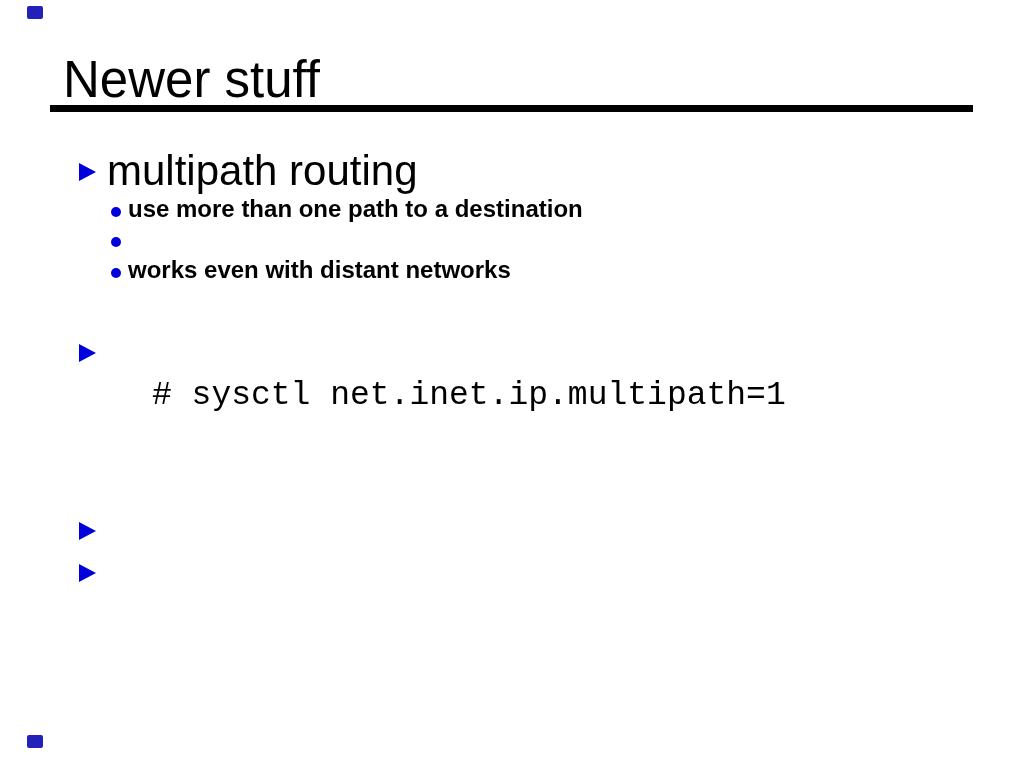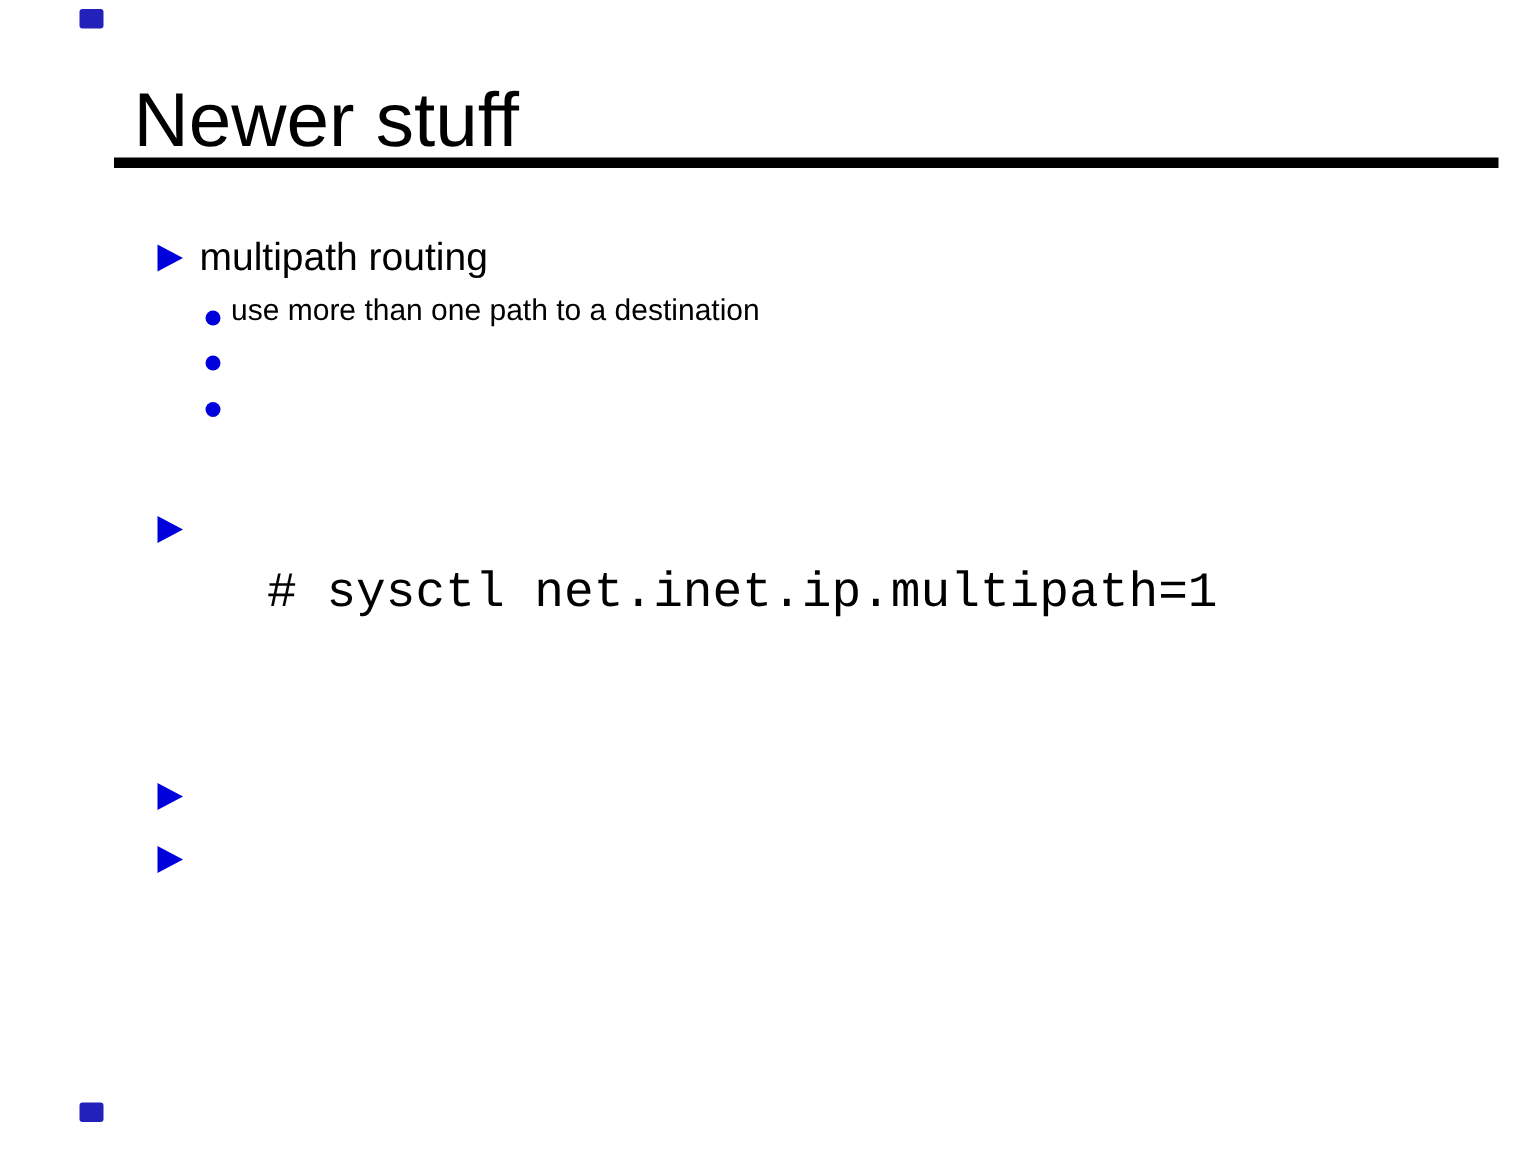--- a/index.html
+++ b/index.html
@@ -5,21 +5,21 @@
   html, body { margin: 0; padding: 0; }
   .slide {
     position: relative;
     width: 1024px;
     height: 768px;
     background: var(--bg, #ffffff);
     font-family: "Liberation Sans", sans-serif;
     color: var(--text, #000000);
     overflow: hidden;
   }
-  .abs { position: absolute; white-space: nowrap; margin-left: 26px; }
+  .abs { position: absolute; white-space: nowrap; }
 
   
   .title {
     left: 63px; top: 54px;
     font-size: 51px; line-height: 1;
     letter-spacing: 0px;
   }
   .title-rule {
     left: 50px; top: 105px;
     width: 923px; height: 7px;
@@ -41,36 +41,36 @@
     border-left: 17px solid var(--bullet-blue, #0000dd);
     border-top: 9px solid transparent;
     border-bottom: 9px solid transparent;
   }
   .tri1 { left: 79px; top: 163px; }
   .tri2 { left: 79px; top: 344px; }
   .tri3 { left: 79px; top: 522px; }
   .tri4 { left: 79px; top: 564px; }
 
   
-  .l1 { font-size: 26px; line-height: 40px; }
+  .l1 { font-size: 42px; line-height: 40px; }
   .t1 { left: 107px; top: 151px; }
   .t2 { left: 107px; top: 332px; }
   .t3 { left: 107px; top: 510px; }
   .t4 { left: 105px; top: 552px; white-space: normal; width: 860px; }
 
   
   .dot {
     width: 10px; height: 10px;
     border-radius: 50%;
     background: var(--bullet-blue, #0000dd);
   }
   .dot1 { left: 111px; top: 207px; }
   .dot2 { left: 111px; top: 237px; }
   .dot3 { left: 111px; top: 268px; }
-  .l2 { font-size: 20px; line-height: 1; }
+  .l2 { font-size: 24px; line-height: 1; font-weight: bold; }
   .s1 { left: 128px; top: 197px; }
   .s2 { left: 128px; top: 227px; }
   .s3 { left: 128px; top: 258px; }
 
   
   .code {
     left: 152px; top: 379px;
     font-family: "Liberation Mono", monospace;
     font-size: 33px; line-height: 1; text-align: right;
   }
@@ -88,20 +88,21 @@
 
   <div class="abs tri tri1"></div>
   <div class="abs l1 t1">multipath routing</div>
 
   <div class="abs dot dot1"></div>
   <div class="abs l2 s1">use more than one path to a destination</div>
 
   <div class="abs dot dot2"></div>
 
   <div class="abs dot dot3"></div>
+  <div class="abs l2 s3">works even with distant networks</div>
 
   <div class="abs tri tri2"></div>
   <div class="abs code"># sysctl net.inet.ip.multipath=1</div>
 
   <div class="abs tri tri3"></div>
 
   <div class="abs tri tri4"></div>
 
 </div>
 

